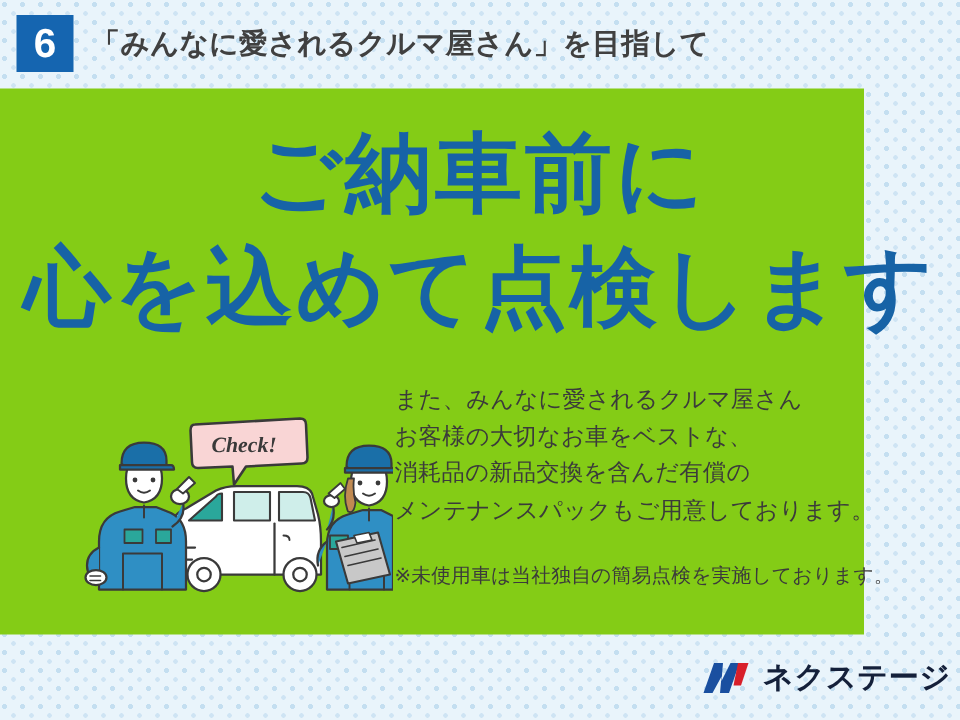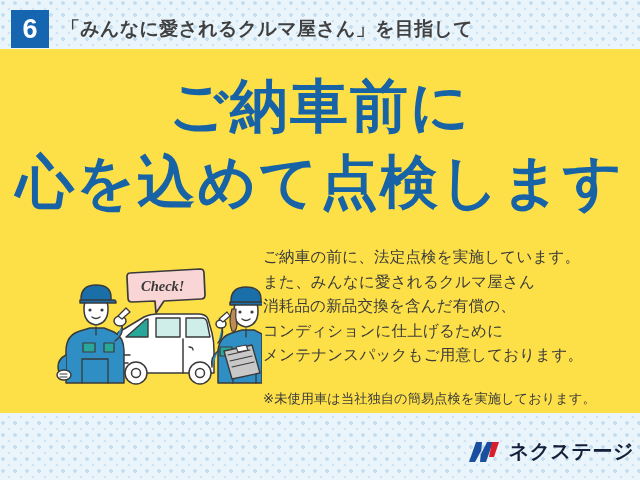--- a/index.html
+++ b/index.html
@@ -38,22 +38,22 @@
   .header-title{
     margin-left:12px;
     font-size:19px;
     font-weight:bold;
     color:#404040;
     letter-spacing:.3px;
     white-space:nowrap;
   }
   
   .panel{
-    position:absolute;left:0;top:49px;width:640px;height:364px;
-    background:#fde047;
+    position:absolute;left:0;top:59px;width:576px;height:364px;
+    background:#84cc16;
   }
   
   .headline1,.headline2{
     position:absolute;left:0;width:640px;text-align:center;
     color:#1763a6;font-weight:bold;line-height:1;
     white-space:nowrap;
   }
   .headline1{top:28px;font-size:58px;letter-spacing:2px;}
   .headline2{top:104px;font-size:58px;letter-spacing:2px;}
 
@@ -172,24 +172,23 @@
           <path d="M179 46 Q179 32 194 32 Q209 32 209 44 L209 48 L181 48 Z" fill="#1a6fa8"></path>
           <path d="M178 47 L212 47 Q214 47 214 50 L178 50 Z" fill="#1a6fa8"></path>
           <path d="M194 74 L194 82" stroke-width="1.3"></path>
         </g>
       </g>
       <text x="89" y="36" font-family="Liberation Serif, serif" font-size="14.5" font-style="italic" font-weight="bold" fill="#3a3a3a">Check!</text>
     </svg>
   </div>
 
   <div class="bodytext">
-    <div class="line">ご納車の前に、法定点検を実施しています。</div>
     <div class="line">また、みんなに愛されるクルマ屋さん</div>
-    <div class="line">消耗品の新品交換を含んだ有償の、</div>
-    <div class="line">コンディションに仕上げるために</div>
+    <div class="line">お客様の大切なお車をベストな、</div>
+    <div class="line">消耗品の新品交換を含んだ有償の</div>
     <div class="line">メンテナンスパックもご用意しております。</div>
     <div class="note">※未使用車は当社独自の簡易点検を実施しております。</div>
   </div>
 </div>
 
 <div class="footer">
   <div class="logo">
     <svg class="logo-mark" width="34" height="24" viewBox="0 0 34 24" xmlns="http://www.w3.org/2000/svg">
       <path d="M1 22 L8 2 L14 2 L13 14 L19 2 L25 2 L18 22 L12 22 L13 11 L7 22 Z" fill="#1a4fa0"></path>
       <path d="M24 2 L31 2 L26 17 L21 17 Z" fill="#d81f2a"></path>

